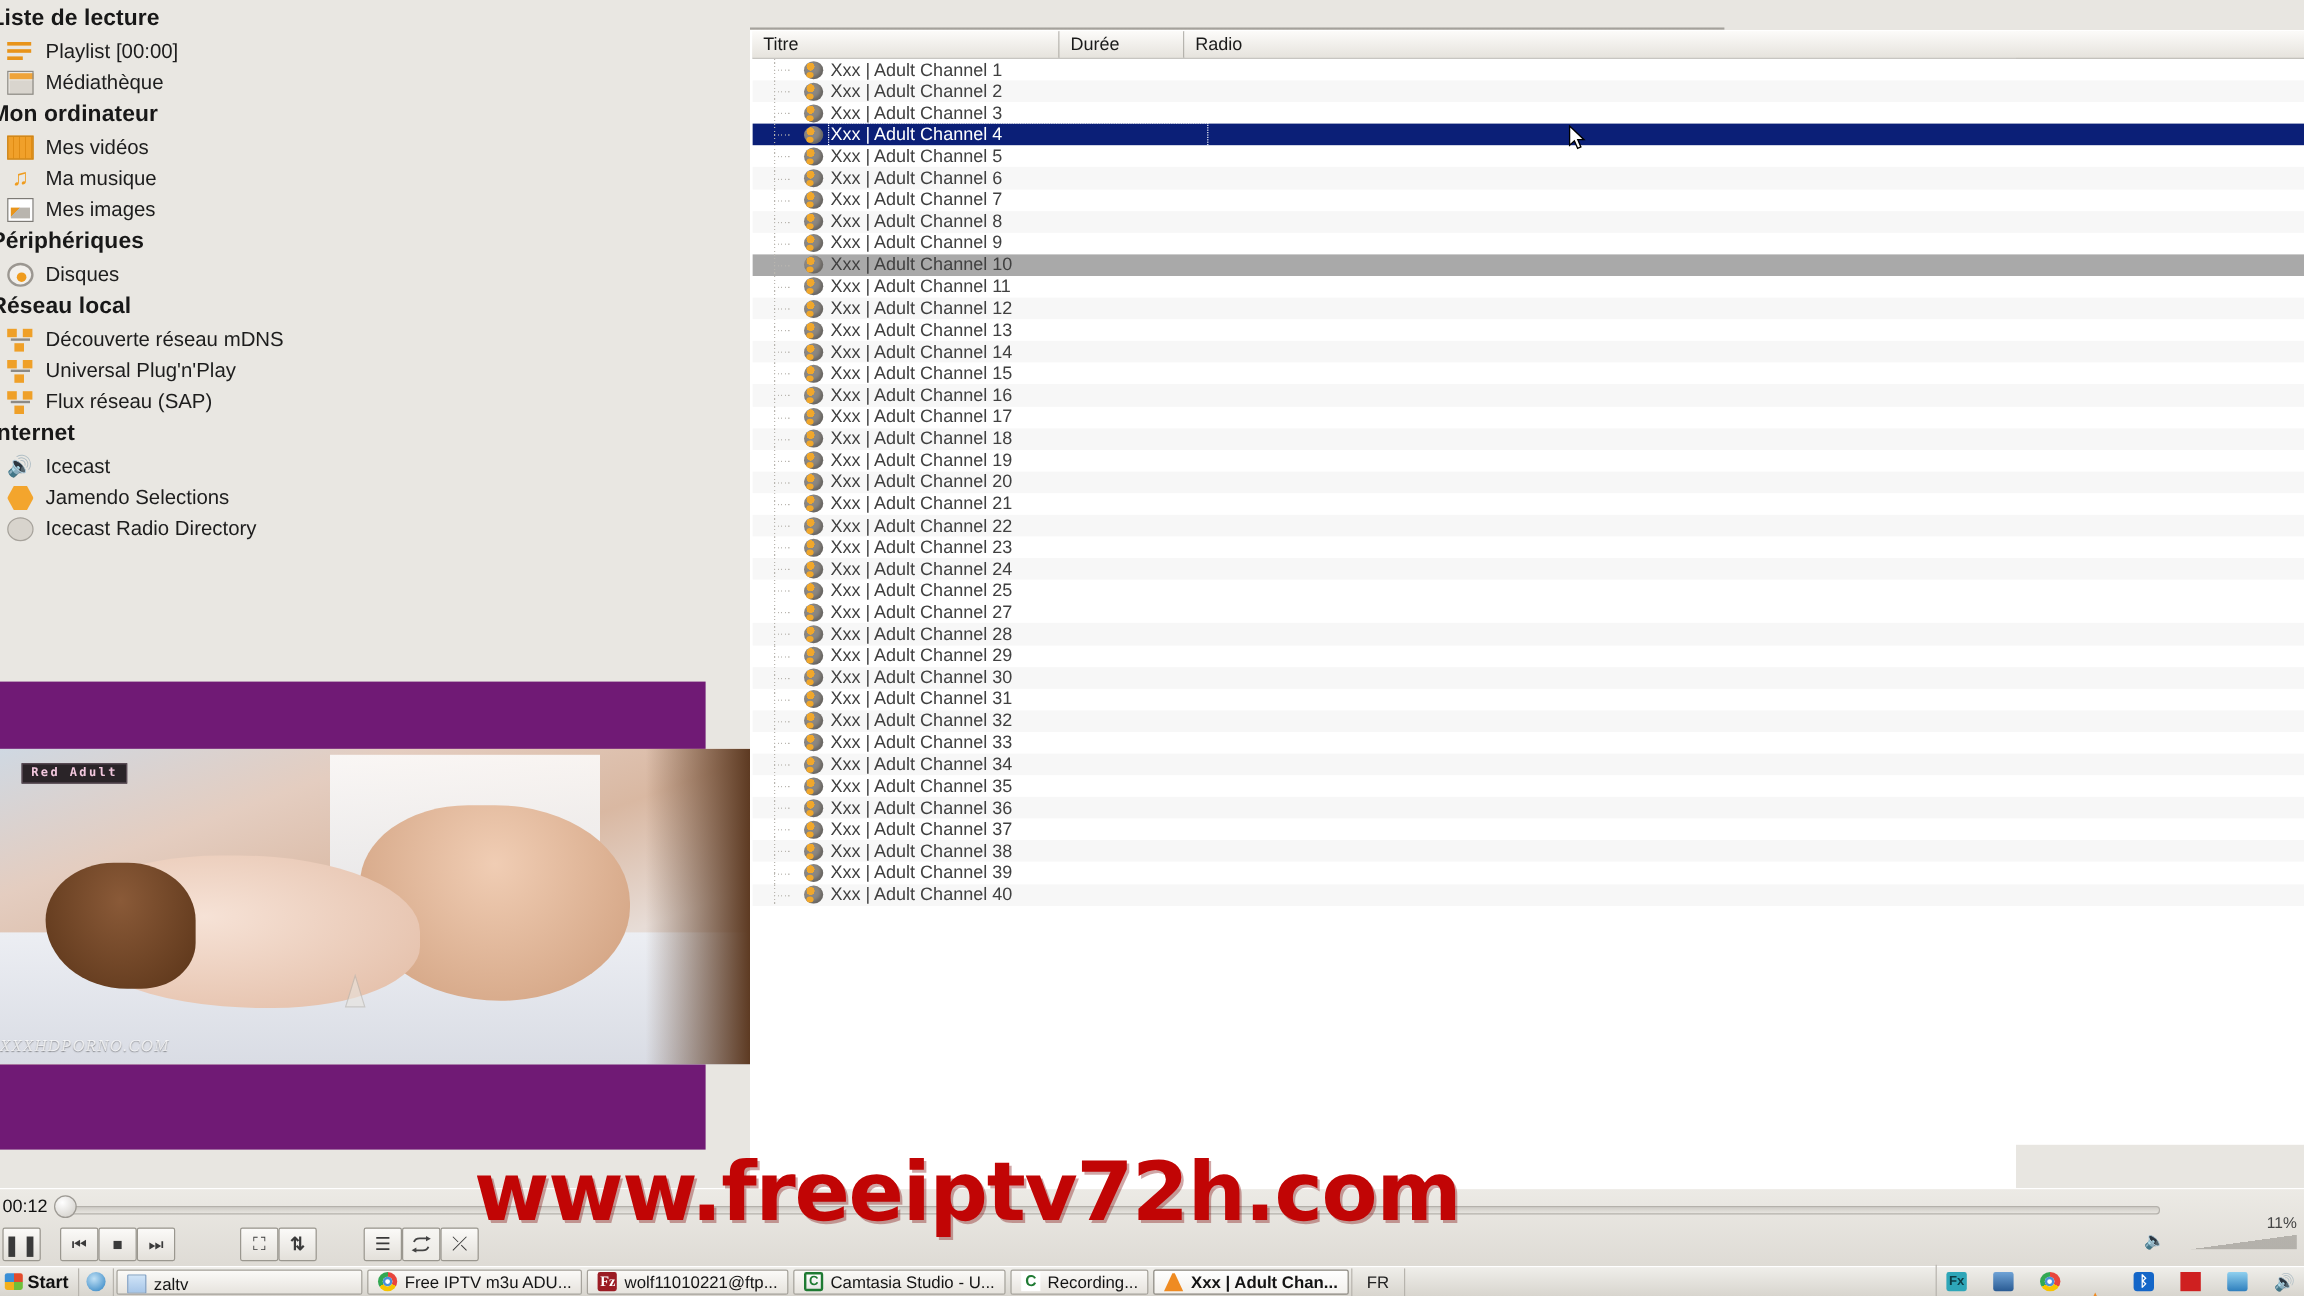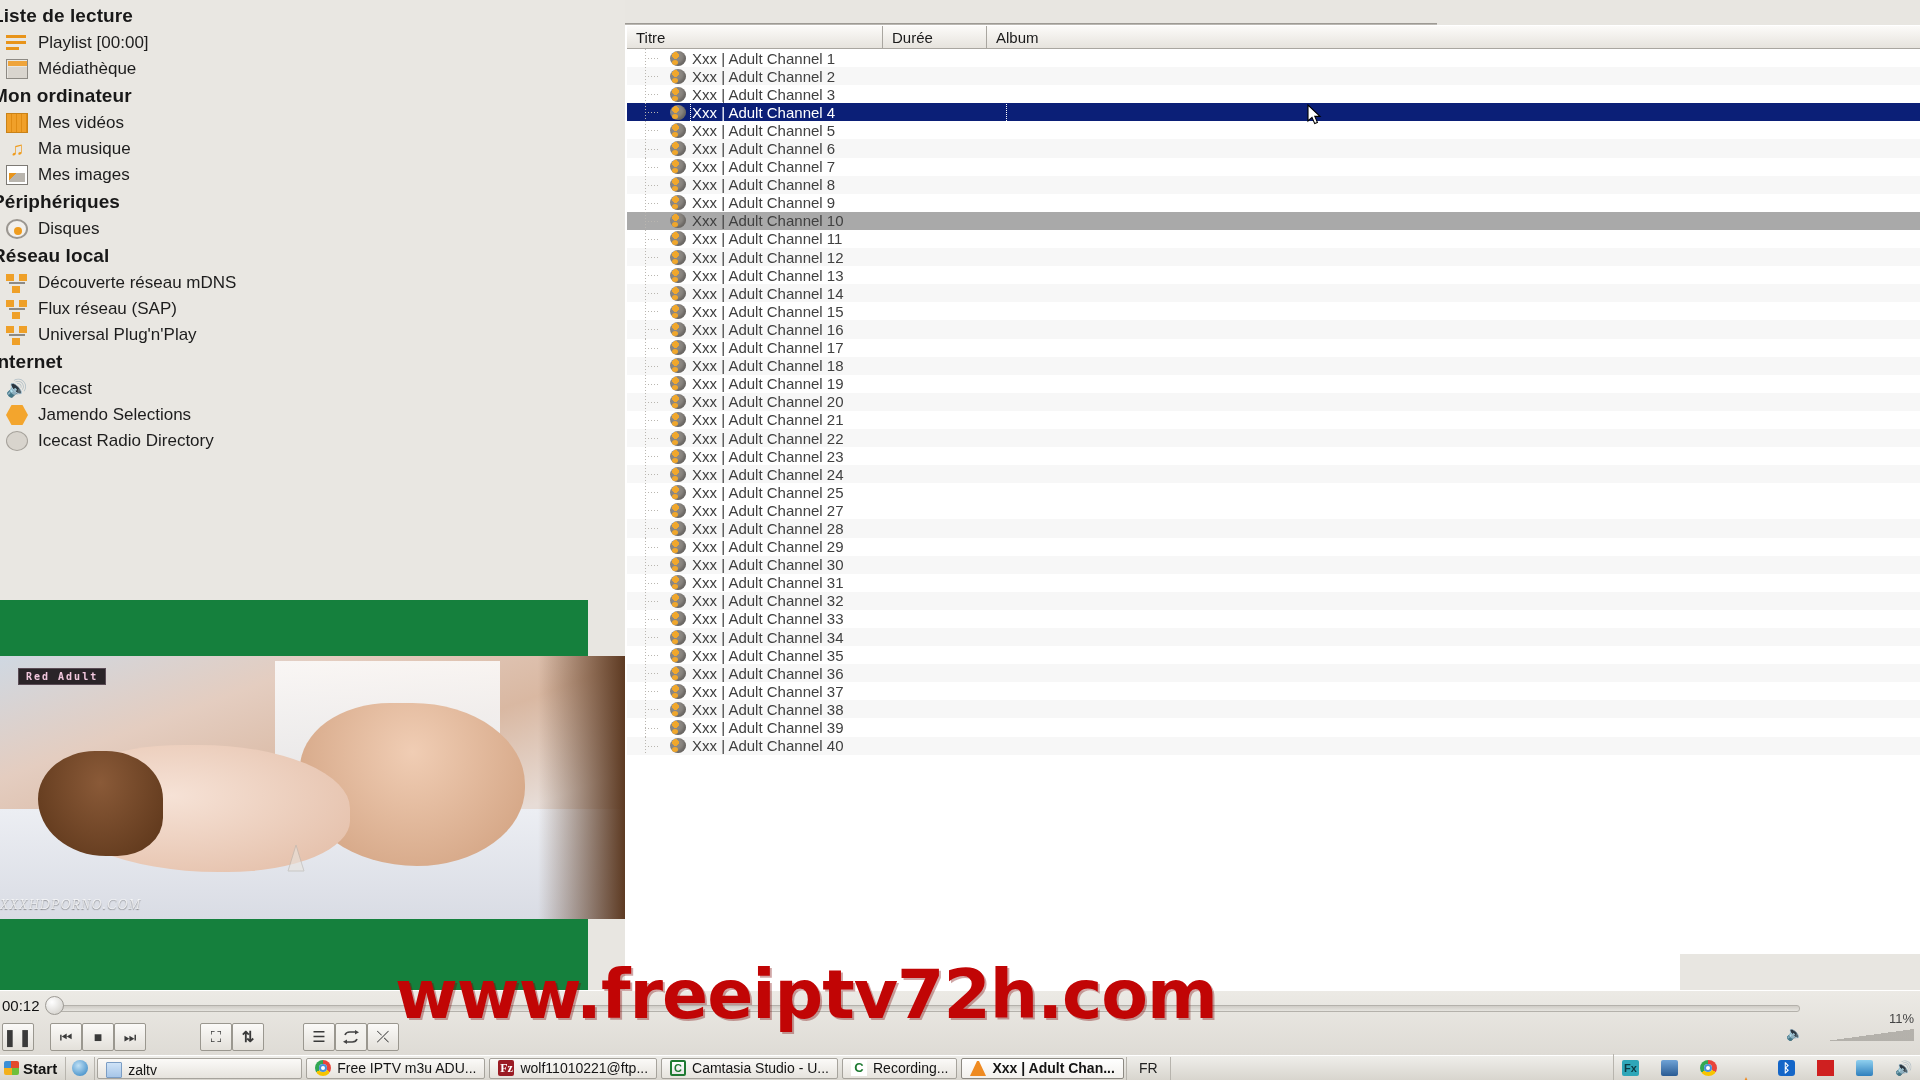--- a/index.html
+++ b/index.html
@@ -48,21 +48,21 @@
   .ico-net{background:
      linear-gradient(#efa028,#efa028) 0 1px/8px 7px no-repeat,
      linear-gradient(#efa028,#efa028) 13px 1px/8px 7px no-repeat,
      linear-gradient(#efa028,#efa028) 6px 13px/8px 7px no-repeat,
      linear-gradient(#8d8a85,#8d8a85) 3px 9px/16px 2px no-repeat;}
   .ico-podcast{color:#ef9c1e;font-size:17px;line-height:20px;}
   .ico-jamendo{background:#f3a52d;clip-path:polygon(25% 0,75% 0,100% 50%,75% 100%,25% 100%,0 50%);}
   .ico-icecast{width:20px;height:20px;border-radius:50%;background:#d8d4cd;border:1px solid #a6a29b;}
 
   
-  #video-area{position:absolute;left:0;top:600px;width:588px;height:390px;background:#15803d;}
+  #video-area{position:absolute;left:0;top:568px;width:588px;height:390px;background:#701a75;}
   #video-frame{position:absolute;left:0;top:56px;width:625px;height:263px;overflow:hidden;
      background:linear-gradient(160deg,#cfd8e2 0%,#e4cdc0 25%,#d9b8a2 48%,#e7dcd6 70%,#cfcfd6 100%);}
   #vf-bed{position:absolute;left:0;bottom:0;width:100%;height:42%;
      background:linear-gradient(#eceef3,#d9dce4);}
   #vf-window{position:absolute;left:44%;top:2%;width:36%;height:50%;
      background:linear-gradient(#fdfdfd,#e9eef3);opacity:.85;}
   #vf-body1{position:absolute;left:8%;top:34%;width:48%;height:48%;border-radius:46% 52% 42% 58%;
      background:radial-gradient(ellipse at 40% 40%,#f6e2d6,#e2bba4);}
   #vf-hair{position:absolute;left:6%;top:36%;width:20%;height:40%;border-radius:50% 50% 40% 60%;
      background:radial-gradient(ellipse at 50% 30%,#8a5a38,#5a3418);}
@@ -213,25 +213,25 @@
         <span class="sb-ico ico-disc"></span>
         <span class="lbl">Disques</span>
       </div>
       <div class="sb-section">Réseau local</div>
       <div class="sb-item">
         <span class="sb-ico ico-net"></span>
         <span class="lbl">Découverte réseau mDNS</span>
       </div>
       <div class="sb-item">
         <span class="sb-ico ico-net"></span>
+        <span class="lbl">Universal Plug'n'Play</span>
+      </div>
+      <div class="sb-item">
+        <span class="sb-ico ico-net"></span>
         <span class="lbl">Flux réseau (SAP)</span>
-      </div>
-      <div class="sb-item">
-        <span class="sb-ico ico-net"></span>
-        <span class="lbl">Universal Plug'n'Play</span>
       </div>
       <div class="sb-section">Internet</div>
       <div class="sb-item">
         <span class="sb-ico ico-podcast">🔊</span>
         <span class="lbl">Icecast</span>
       </div>
       <div class="sb-item">
         <span class="sb-ico ico-jamendo"></span>
         <span class="lbl">Jamendo Selections</span>
       </div>
@@ -255,21 +255,21 @@
     <svg class="vlc-cone-ghost" viewBox="0 0 26 30">
       <polygon points="13,2 21,28 5,28" fill="#e8e4de" stroke="#b9b5ae" stroke-width="1"></polygon>
     </svg>
   </div>
 
   <div id="pl-pane">
     <div id="pl-topgap"></div>
     <div id="pl-header">
       <div class="pl-th c1">Titre</div>
       <div class="pl-th c2">Durée</div>
-      <div class="pl-th c3">Album</div>
+      <div class="pl-th c3">Radio</div>
     </div>
     <div id="pl-body">
         <div class="pl-row">
           <span class="tree"></span>
           <span class="globe"></span>
           <span class="ttl">Xxx | Adult Channel 1</span>
         </div>
         <div class="pl-row alt">
           <span class="tree"></span>
           <span class="globe"></span>

